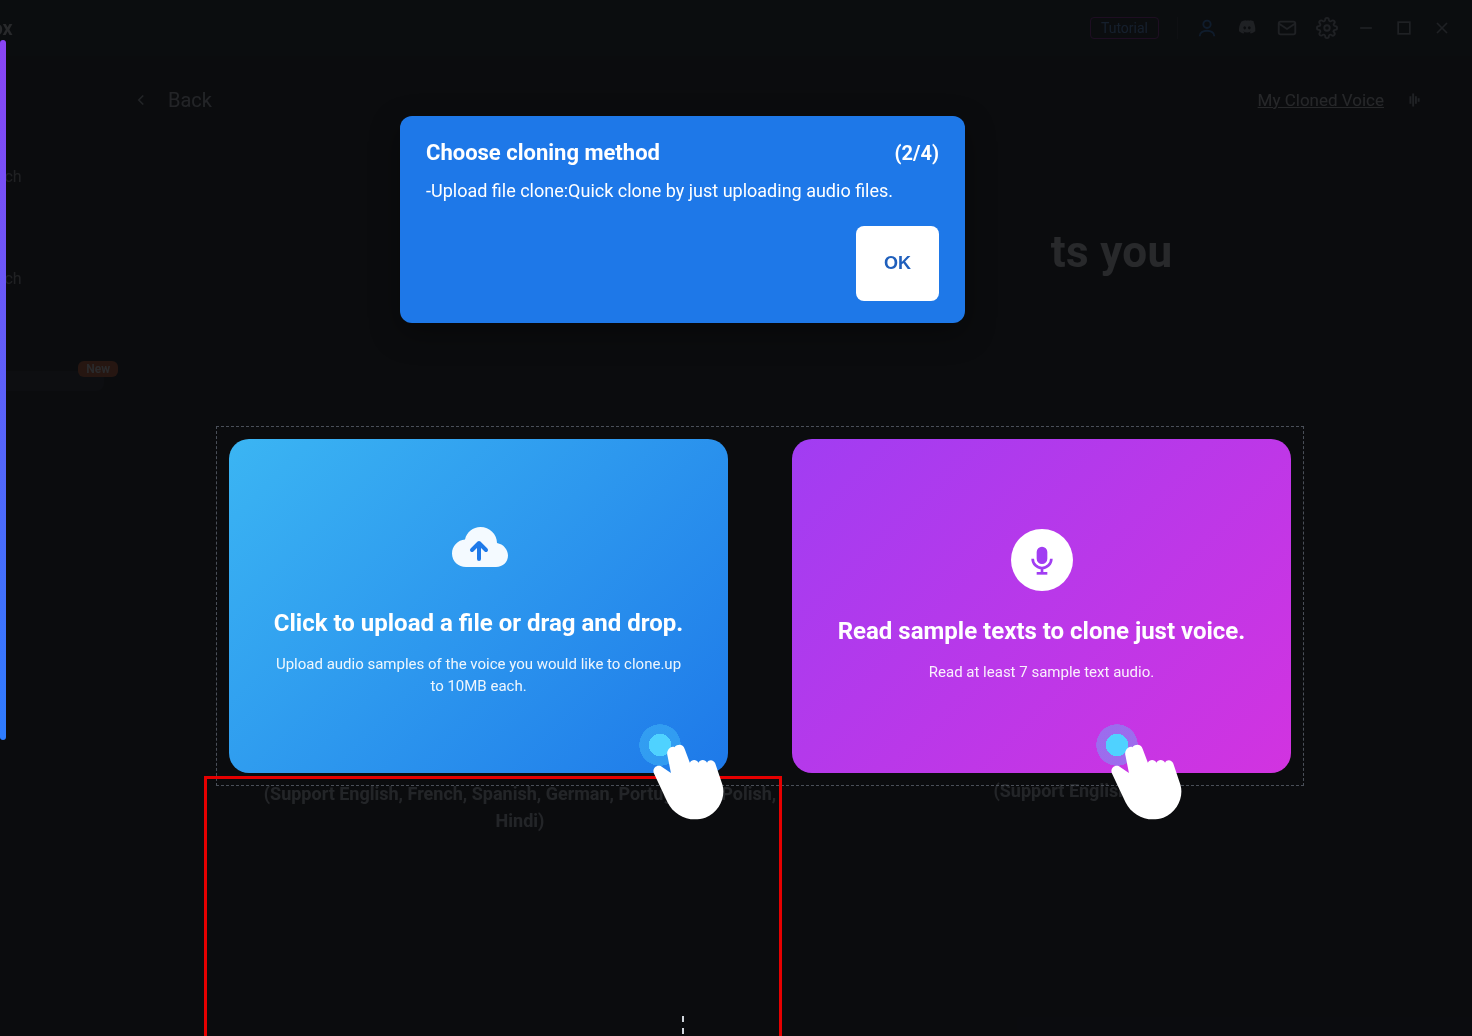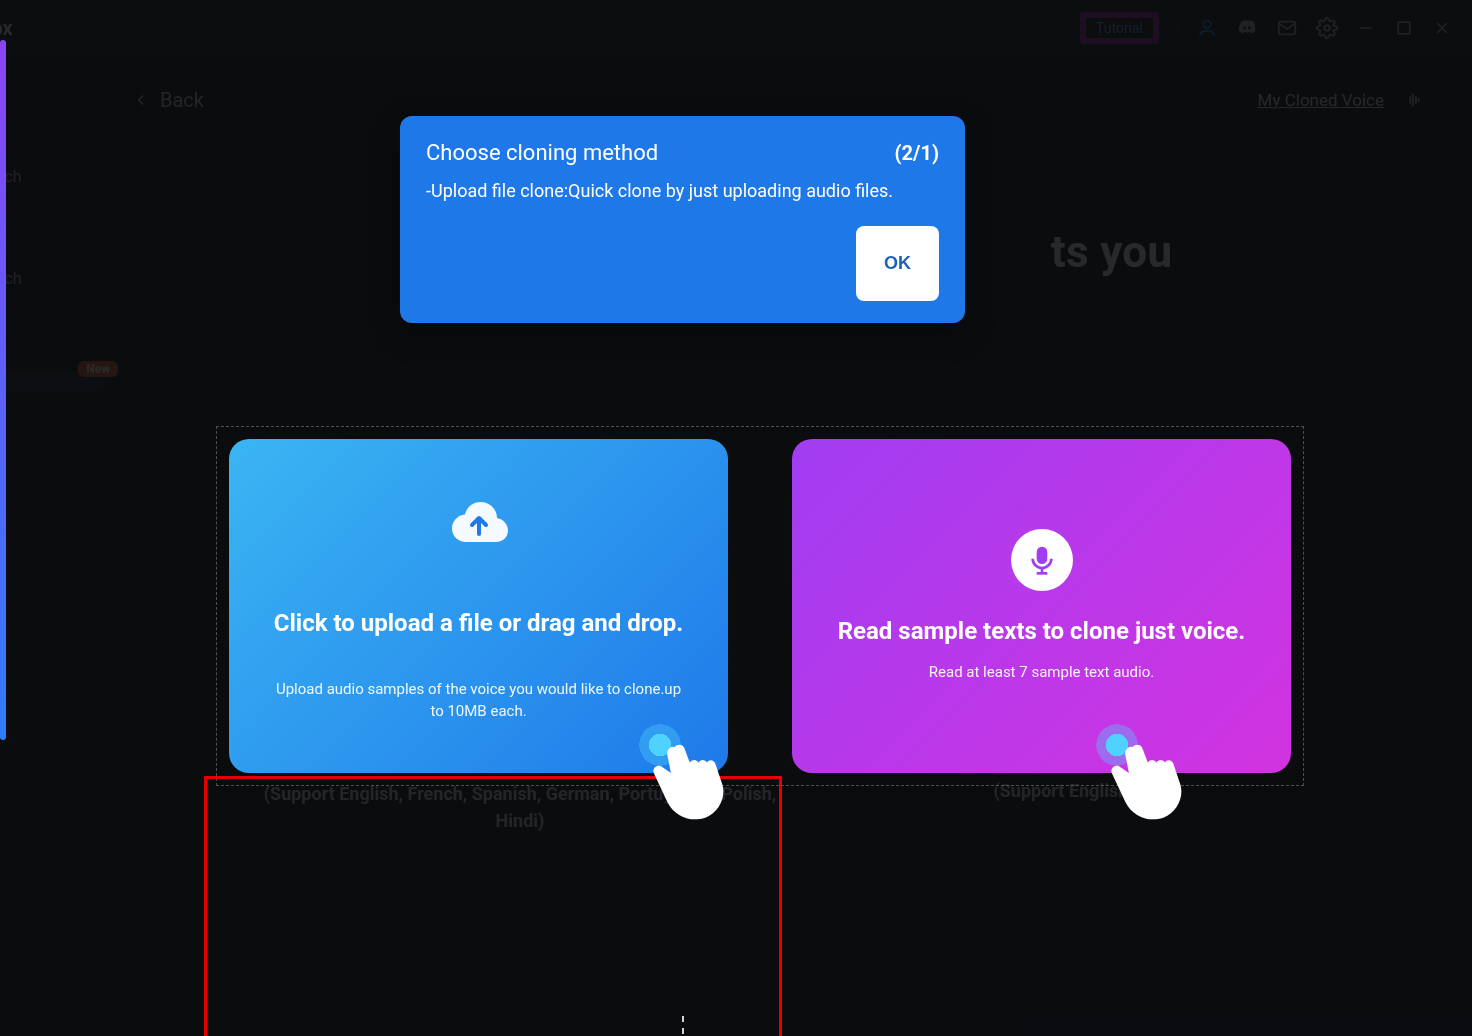--- a/index.html
+++ b/index.html
@@ -25,54 +25,54 @@
   * { box-sizing: border-box; }
   html, body { margin:0; padding:0; background: var(--bg-dark); color: var(--text); font-family: -apple-system, "Segoe UI", Roboto, Arial, sans-serif; width:1472px; height:1036px; overflow:hidden; }
 
   .root { position:relative; width:1472px; height:1036px; background: var(--bg-dark); }
 
   
   .titlebar { position:absolute; top:0; left:0; right:0; height:56px; display:flex; align-items:center; justify-content:space-between; padding:0 20px 0 0; background:var(--titlebar); }
   .title-left { display:flex; align-items:center; gap:8px; padding-left:0; }
   .app-title { font-weight:600; font-size:20px; color:#f2f2f2; margin-left:-28px; }
   .title-right { display:flex; align-items:center; gap:18px; }
-  .tutorial-btn { border:6px solid #a21caf; color:#58a3ff; border-radius:4px; padding:2px 10px; font-size:14px; cursor:pointer; }
+  .tutorial-btn { border:1px solid #a21caf; color:#58a3ff; border-radius:4px; padding:2px 10px; font-size:14px; cursor:pointer; }
   .vdiv { width:1px; height:22px; background:#2b2f36; }
   .win-controls { display:flex; align-items:center; gap:18px; }
   .icon { color:#a9b0ba; display:inline-flex; }
   .icon.user { color:#2a8cff; }
   .icon svg { width:22px; height:22px; }
   .win-icon svg { width:20px; height:20px; }
 
   
   .sidebar { position:absolute; top:56px; left:0; width:104px; height:calc(100% - 56px); display:flex; flex-direction:column; gap:32px; padding-top:60px; }
   .side-item { color:#b6b6b6; font-size:16px; text-align:left; padding-left:0; position:relative; }
   .side-item .label { margin-left:-4px; }
   .side-item.active { background:#1a1c21; color:#47a7ff; border-radius:8px; padding:10px 14px 10px 0; margin-left:-6px; }
   .side-item .new { position:absolute; right:-14px; top:-10px; background:var(--new-bg); color:#fff; font-size:12px; font-weight:600; padding:1px 8px; border-radius:6px; }
 
   
   .main { position:absolute; top:56px; left:104px; right:0; bottom:0; }
 
   
   .toprow { position:absolute; top:24px; left:28px; right:46px; height:40px; display:flex; align-items:center; justify-content:space-between; }
-  .back-btn { display:flex; align-items:center; gap:10px; color:#c9cdd3; font-size:20px; cursor:pointer; }
+  .back-btn { display:flex; align-items:center; gap:18px; color:#c9cdd3; font-size:20px; cursor:pointer; }
   .back-btn svg { width:18px; height:18px; }
   .right-links { display:flex; align-items:center; gap:20px; }
   .mylink { color:var(--link); font-size:17px; text-decoration: underline; cursor:pointer; }
   .wave-icon { color:#b7bcc3; }
 
   .headline { position:absolute; top:170px; left:0; right:0; text-align:center; font-size:44px; font-weight:700; color:#f1f1f1; letter-spacing:0.3px; }
   .headline .center-gap { display:inline-block; width:520px; }
 
   
   .cards-wrap { position:absolute; top:370px; left:112px; width:1088px; height:360px; border:1px dashed #4a4f58; border-radius:0; }
   .cards { position:absolute; inset:12px; display:flex; gap:64px; }
   .card { flex:1; border-radius:20px; display:flex; flex-direction:column; align-items:center; justify-content:center; text-align:center; color:#fff; padding:28px 36px; position:relative; }
-  .card.blue { background: linear-gradient(135deg, var(--cardblue1), var(--cardblue2)); gap: 25px; }
+  .card.blue { background: linear-gradient(135deg, var(--cardblue1), var(--cardblue2)); }
   .card.purple { background: linear-gradient(135deg, var(--purple1), var(--purple2)); }
   .card .icon-big { margin-bottom:26px; }
   .card .icon-big svg { width:64px; height:64px; }
   .card .icon-circle { width:62px; height:62px; border-radius:50%; background:#fff; display:flex; align-items:center; justify-content:center; margin-bottom:26px; }
   .card .icon-circle svg { width:32px; height:32px; }
   .card h3 { margin:0 0 16px 0; font-size:24px; font-weight:700; }
   .card p { margin:0; font-size:15px; opacity:0.92; line-height:1.5; max-width:420px; }
 
   
   .red-frame { position:absolute; border:3px solid var(--red); pointer-events:none; }
@@ -81,21 +81,21 @@
   
   .sup1 { position:absolute; top:724px; left:152px; width:528px; text-align:center; color:#cfd3d9; font-weight:700; font-size:18px; line-height:1.5; }
   .sup2 { position:absolute; top:724px; left:770px; width:380px; text-align:center; color:#cfd3d9; font-weight:700; font-size:18px; }
 
   
   .accent { position:absolute; top:40px; right:0; width:6px; height:700px; background: linear-gradient(180deg, #8b44f5, #2e7dff); border-radius:4px; filter: blur(0.4px); }
 
   
   .tooltip { position:absolute; top:116px; left:400px; width:565px; background:var(--tooltip-bg); color:#fff; border-radius:12px; padding:24px 26px 22px; z-index:30; box-shadow:0 10px 30px rgba(0,0,0,0.35); }
   .tooltip .tt-head { display:flex; align-items:center; justify-content:space-between; margin-bottom:12px; }
-  .tooltip h4 { margin:0; font-size:22px; font-weight:400; }
+  .tooltip h4 { margin:0; font-size:22px; font-weight:700; }
   .tooltip .step { font-size:20px; font-weight:700; }
   .tooltip p { margin:0 0 4px 0; font-size:18px; line-height:1.5; }
   .tooltip .ok-btn { margin-top:18px; float:right; background:#fff; color:#1f5fbc; border:none; border-radius:8px; padding:27px 28px; font-size:18px; font-weight:600; cursor:pointer; }
   .tooltip::after { content:""; display:block; clear:both; }
 
   
   .connector { position:absolute; top:316px; left:682px; width:2px; height:54px; background: repeating-linear-gradient(to bottom, #cfd4db 0 6px, transparent 6px 12px); z-index:20; }
 
   
   .dim { position:absolute; inset:0; background:var(--bg-overlay); z-index:5; }
@@ -232,21 +232,21 @@
     </div>
     <div class="red-frame a above-dim"></div>
 
   </div>
 
   <div class="connector above-dim"></div>
 
   <div class="tooltip">
     <div class="tt-head">
       <h4>Choose cloning method</h4>
-      <span class="step">(2/1)</span>
+      <span class="step">(2/4)</span>
     </div>
     <p>-Upload file clone:Quick clone by just uploading audio files.</p>
     <button class="ok-btn">OK</button>
   </div>
 
   <div class="ring" style="top:724px; left:639px;"></div>
   <div class="pointer" style="top:730px; left:640px;">
     <svg viewBox="0 0 64 64" fill="#ffffff">
         <path d="M20 10c2-2 5-2 6 1l3 8c1-2 4-2 5 0 1-2 4-2 5 0 1-2 4-2 5 1l4 12c2 7-2 16-10 19-9 3-18-1-22-9L8 25c-1-3 2-5 4-4l6 4-2-10c-1-3 2-6 4-5Z"></path>
       </svg>

